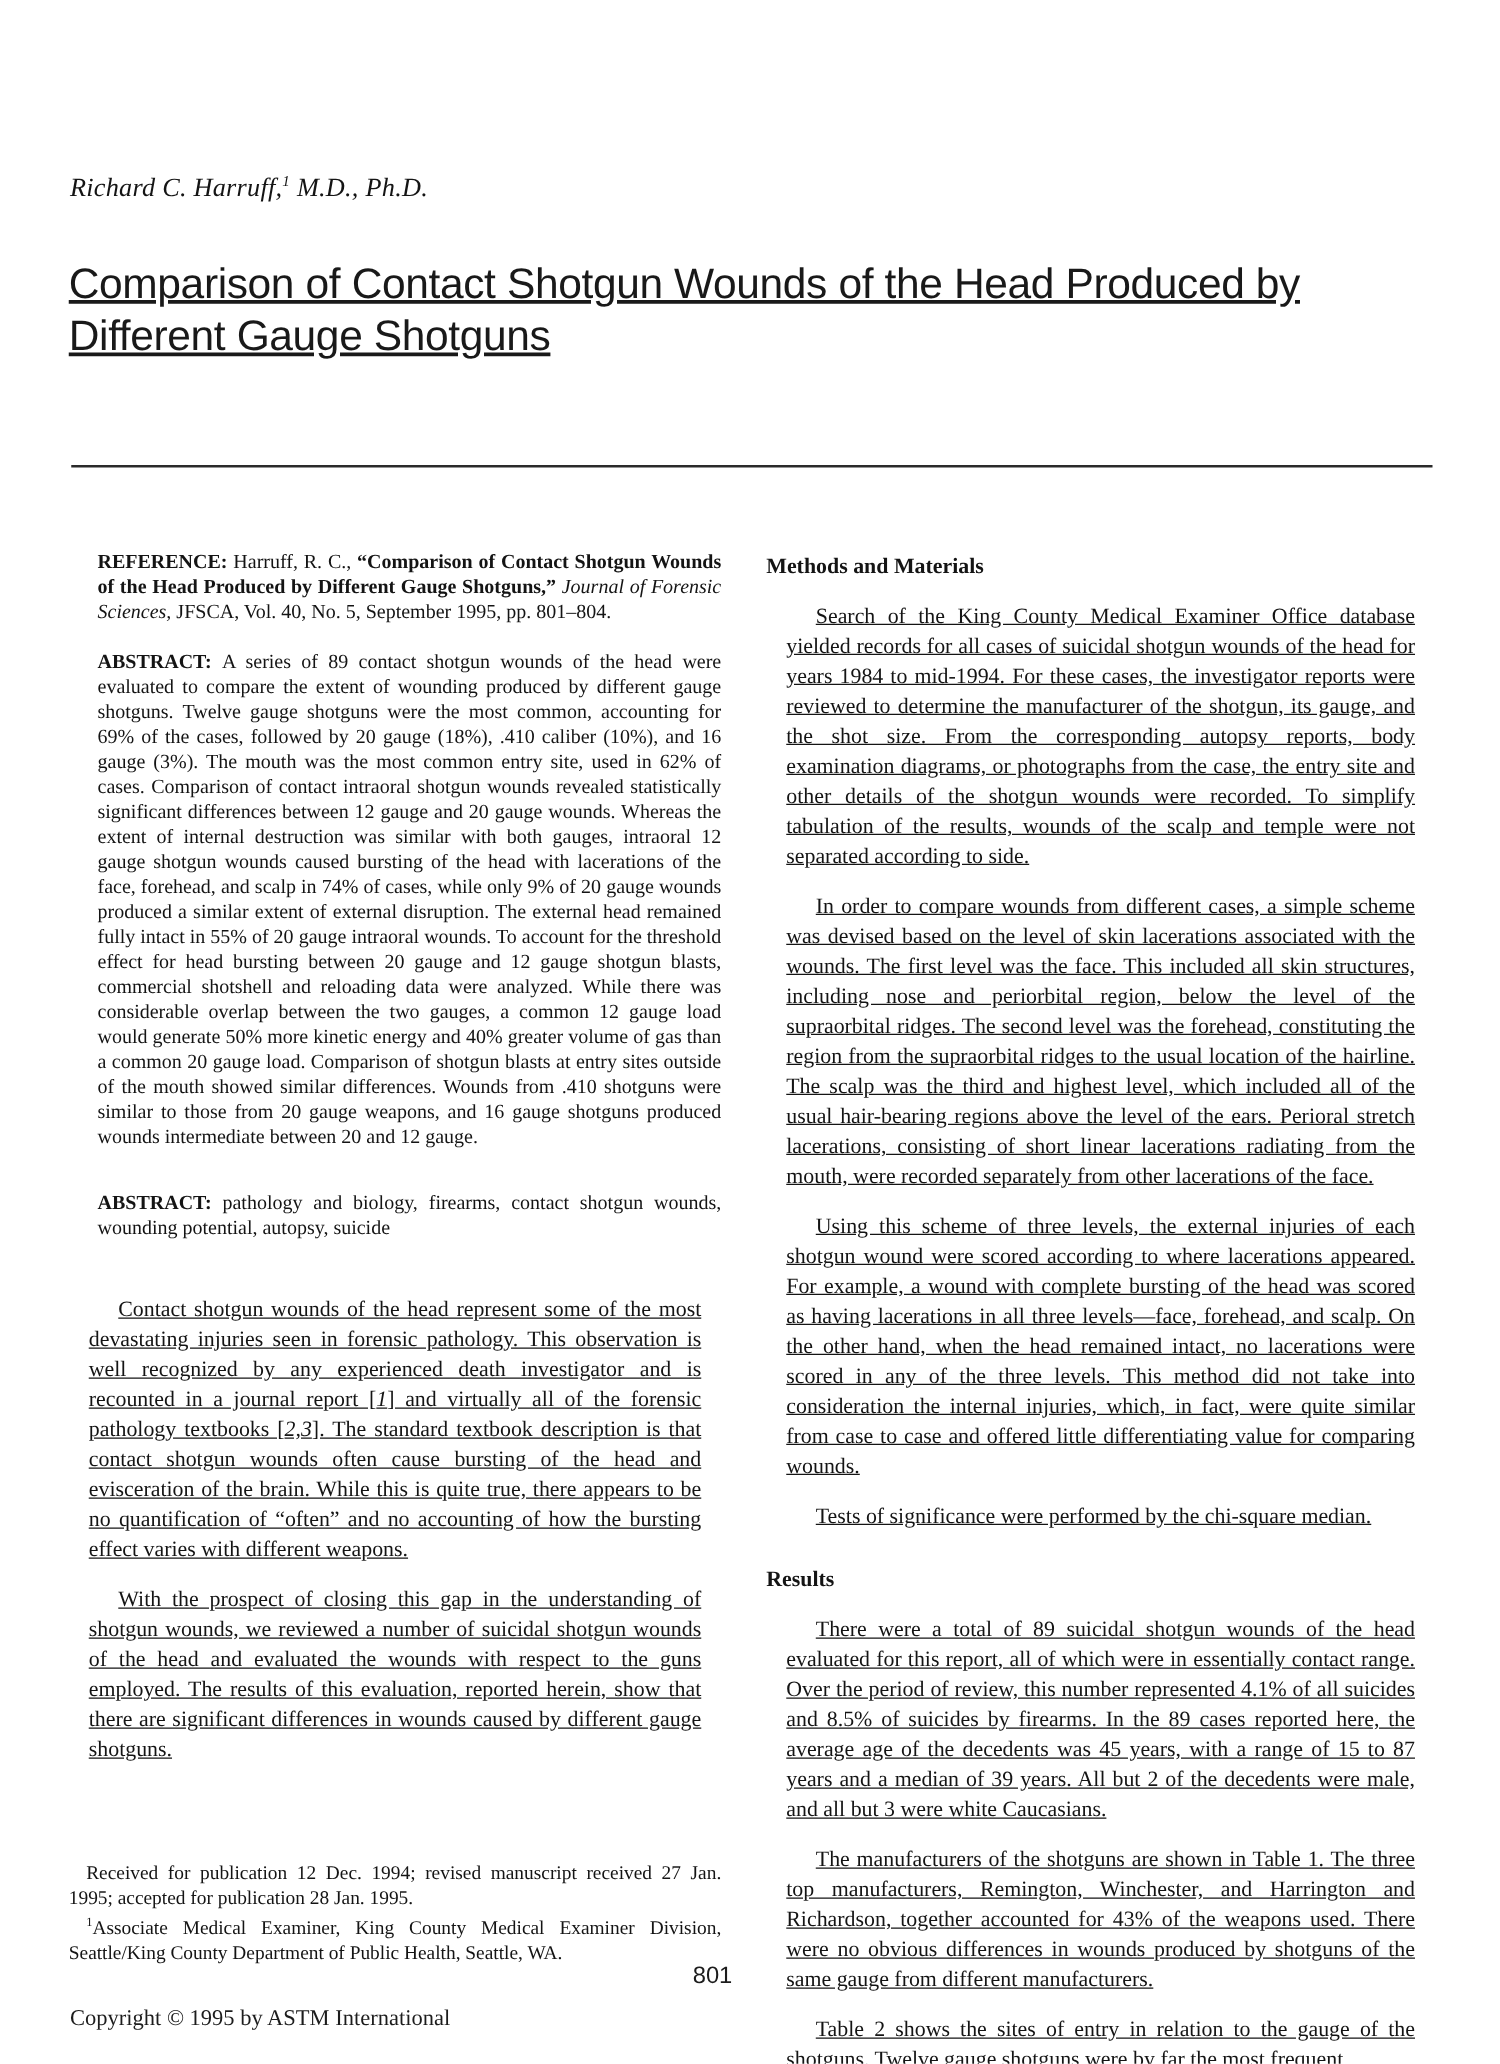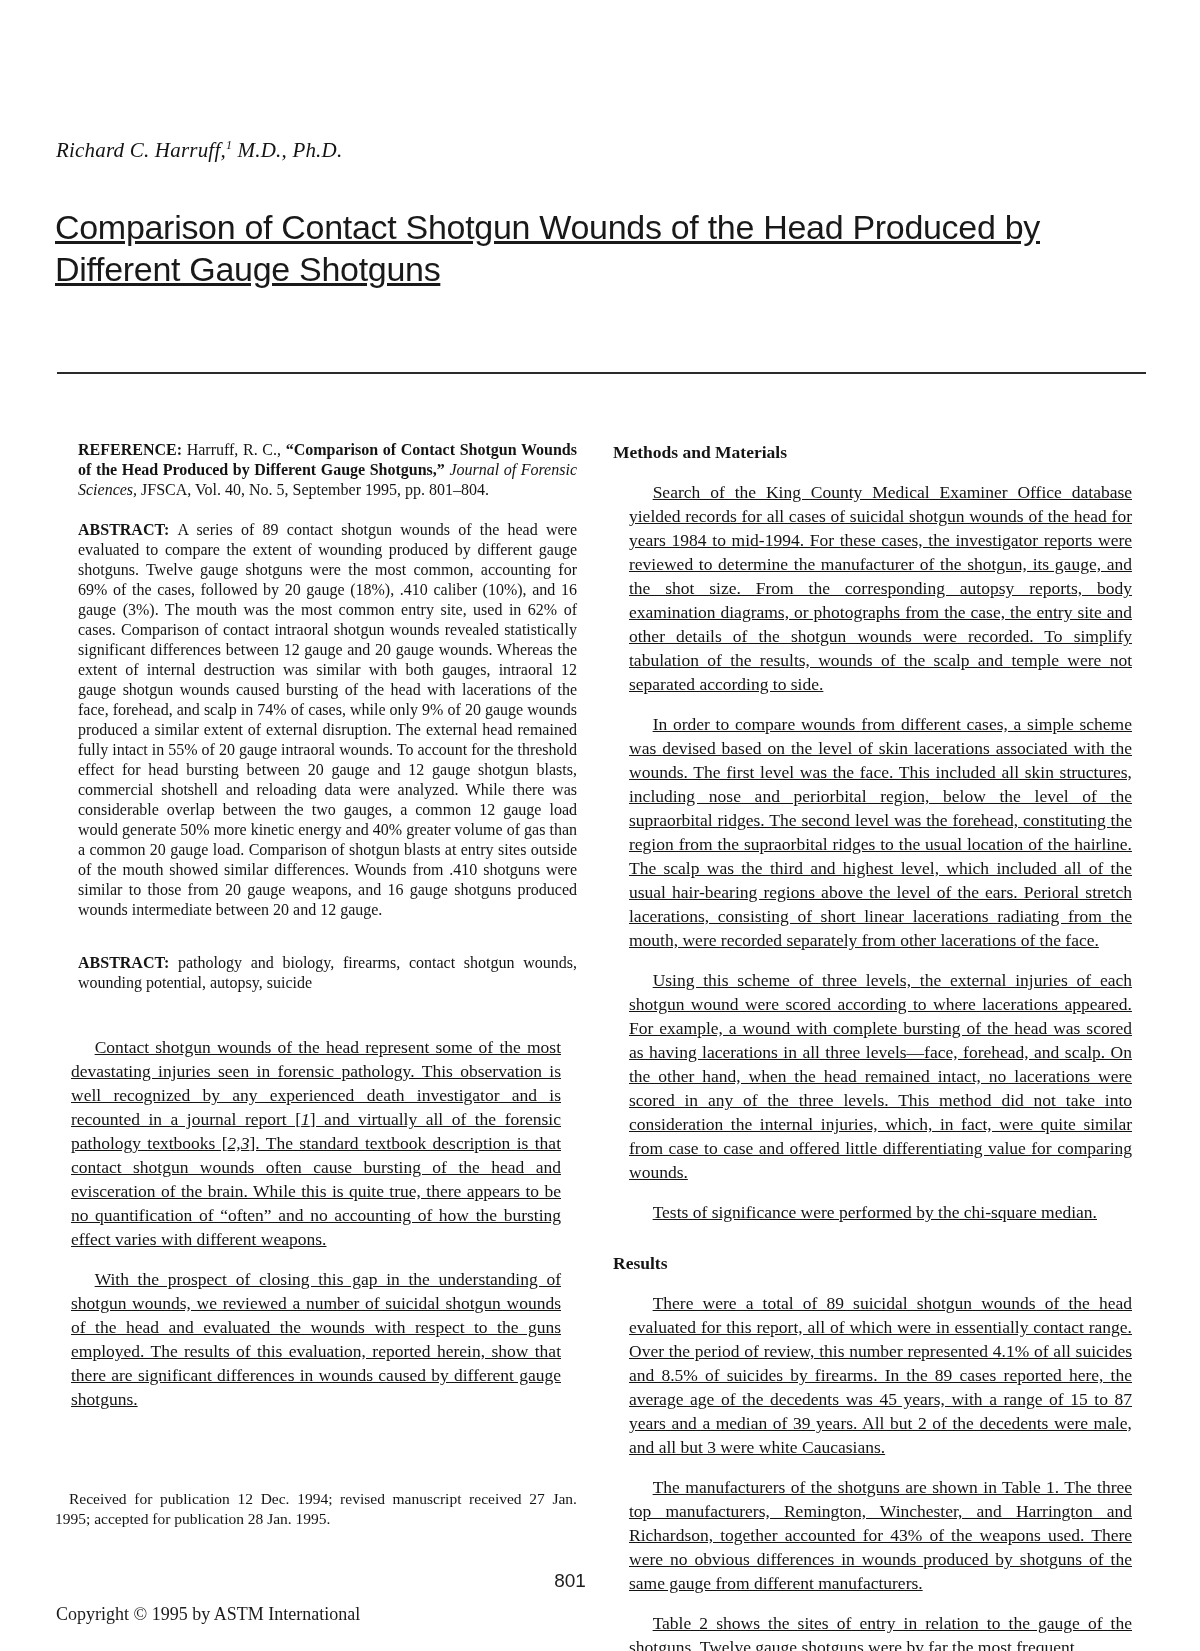--- a/index.html
+++ b/index.html
@@ -87,20 +87,21 @@
       <p class="fm-block keywords"><span style="font-weight: bold;">ABSTRACT: </span><span>pathology and biology, firearms, contact shotgun wounds, wounding potential, autopsy, suicide</span></p>
     </div>
 
     <div class="body-text">
       <p><span>Contact shotgun wounds of the head represent some of the most devastating injuries seen in forensic pathology. This observation is well recognized by any experienced death investigator and is recounted in a journal report [</span><span style="font-style: italic;">1</span><span>] and virtually all of the forensic pathology textbooks [</span><span style="font-style: italic;">2,3</span><span>]. The standard textbook description is that contact shotgun wounds often cause bursting of the head and evisceration of the brain. While this is quite true, there appears to be no quantification of “often” and no accounting of how the bursting effect varies with different weapons.</span></p>
       <p>With the prospect of closing this gap in the understanding of shotgun wounds, we reviewed a number of suicidal shotgun wounds of the head and evaluated the wounds with respect to the guns employed. The results of this evaluation, reported herein, show that there are significant differences in wounds caused by different gauge shotguns.</p>
     </div>
 
     <div class="footnotes">
       <p>Received for publication 12 Dec. 1994; revised manuscript received 27 Jan. 1995; accepted for publication 28 Jan. 1995.</p>
+      <p><sup>1</sup><span>Associate Medical Examiner, King County Medical Examiner Division, Seattle/King County Department of Public Health, Seattle, WA.</span></p>
     </div>
   </div>
 
   <div class="col-right body-text">
     <h2 class="section-heading">Methods and Materials</h2>
     <p>Search of the King County Medical Examiner Office database yielded records for all cases of suicidal shotgun wounds of the head for years 1984 to mid-1994. For these cases, the investigator reports were reviewed to determine the manufacturer of the shotgun, its gauge, and the shot size. From the corresponding autopsy reports, body examination diagrams, or photographs from the case, the entry site and other details of the shotgun wounds were recorded. To simplify tabulation of the results, wounds of the scalp and temple were not separated according to side.</p>
     <p>In order to compare wounds from different cases, a simple scheme was devised based on the level of skin lacerations associated with the wounds. The first level was the face. This included all skin structures, including nose and periorbital region, below the level of the supraorbital ridges. The second level was the forehead, constituting the region from the supraorbital ridges to the usual location of the hairline. The scalp was the third and highest level, which included all of the usual hair-bearing regions above the level of the ears. Perioral stretch lacerations, consisting of short linear lacerations radiating from the mouth, were recorded separately from other lacerations of the face.</p>
     <p>Using this scheme of three levels, the external injuries of each shotgun wound were scored according to where lacerations appeared. For example, a wound with complete bursting of the head was scored as having lacerations in all three levels—face, forehead, and scalp. On the other hand, when the head remained intact, no lacerations were scored in any of the three levels. This method did not take into consideration the internal injuries, which, in fact, were quite similar from case to case and offered little differentiating value for comparing wounds.</p>
     <p class="single-line">Tests of significance were performed by the chi-square median.</p>
 

